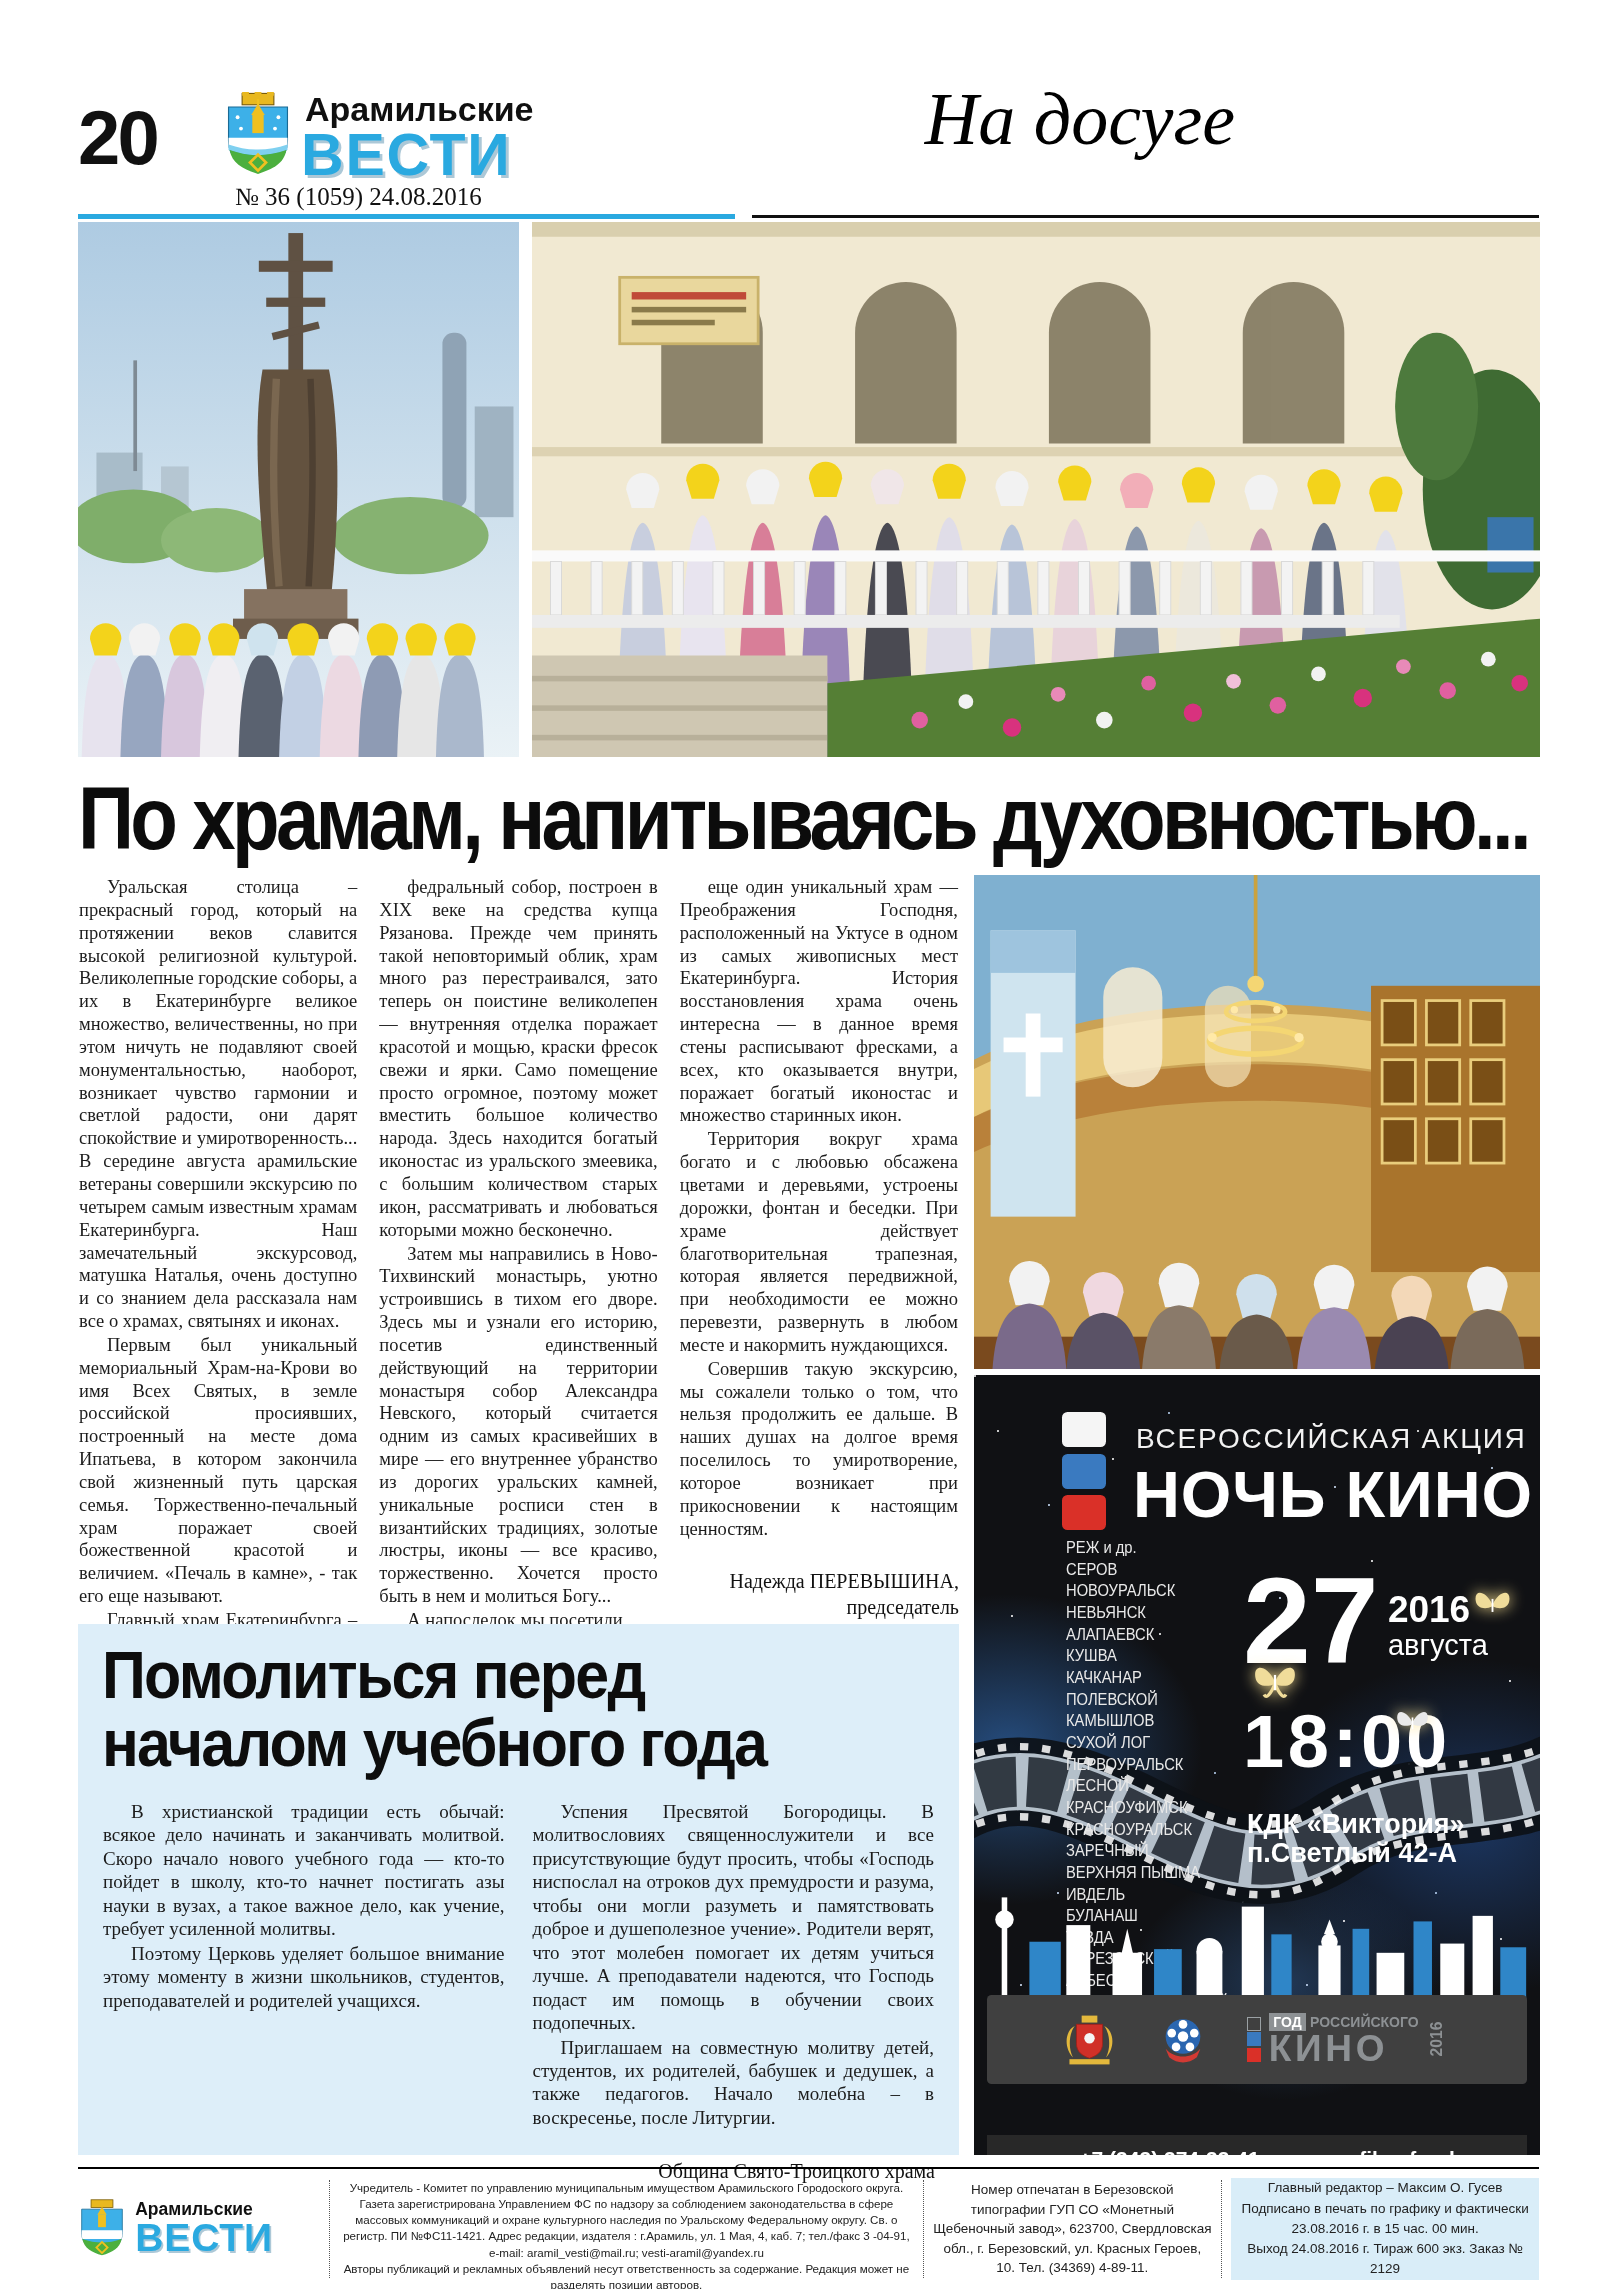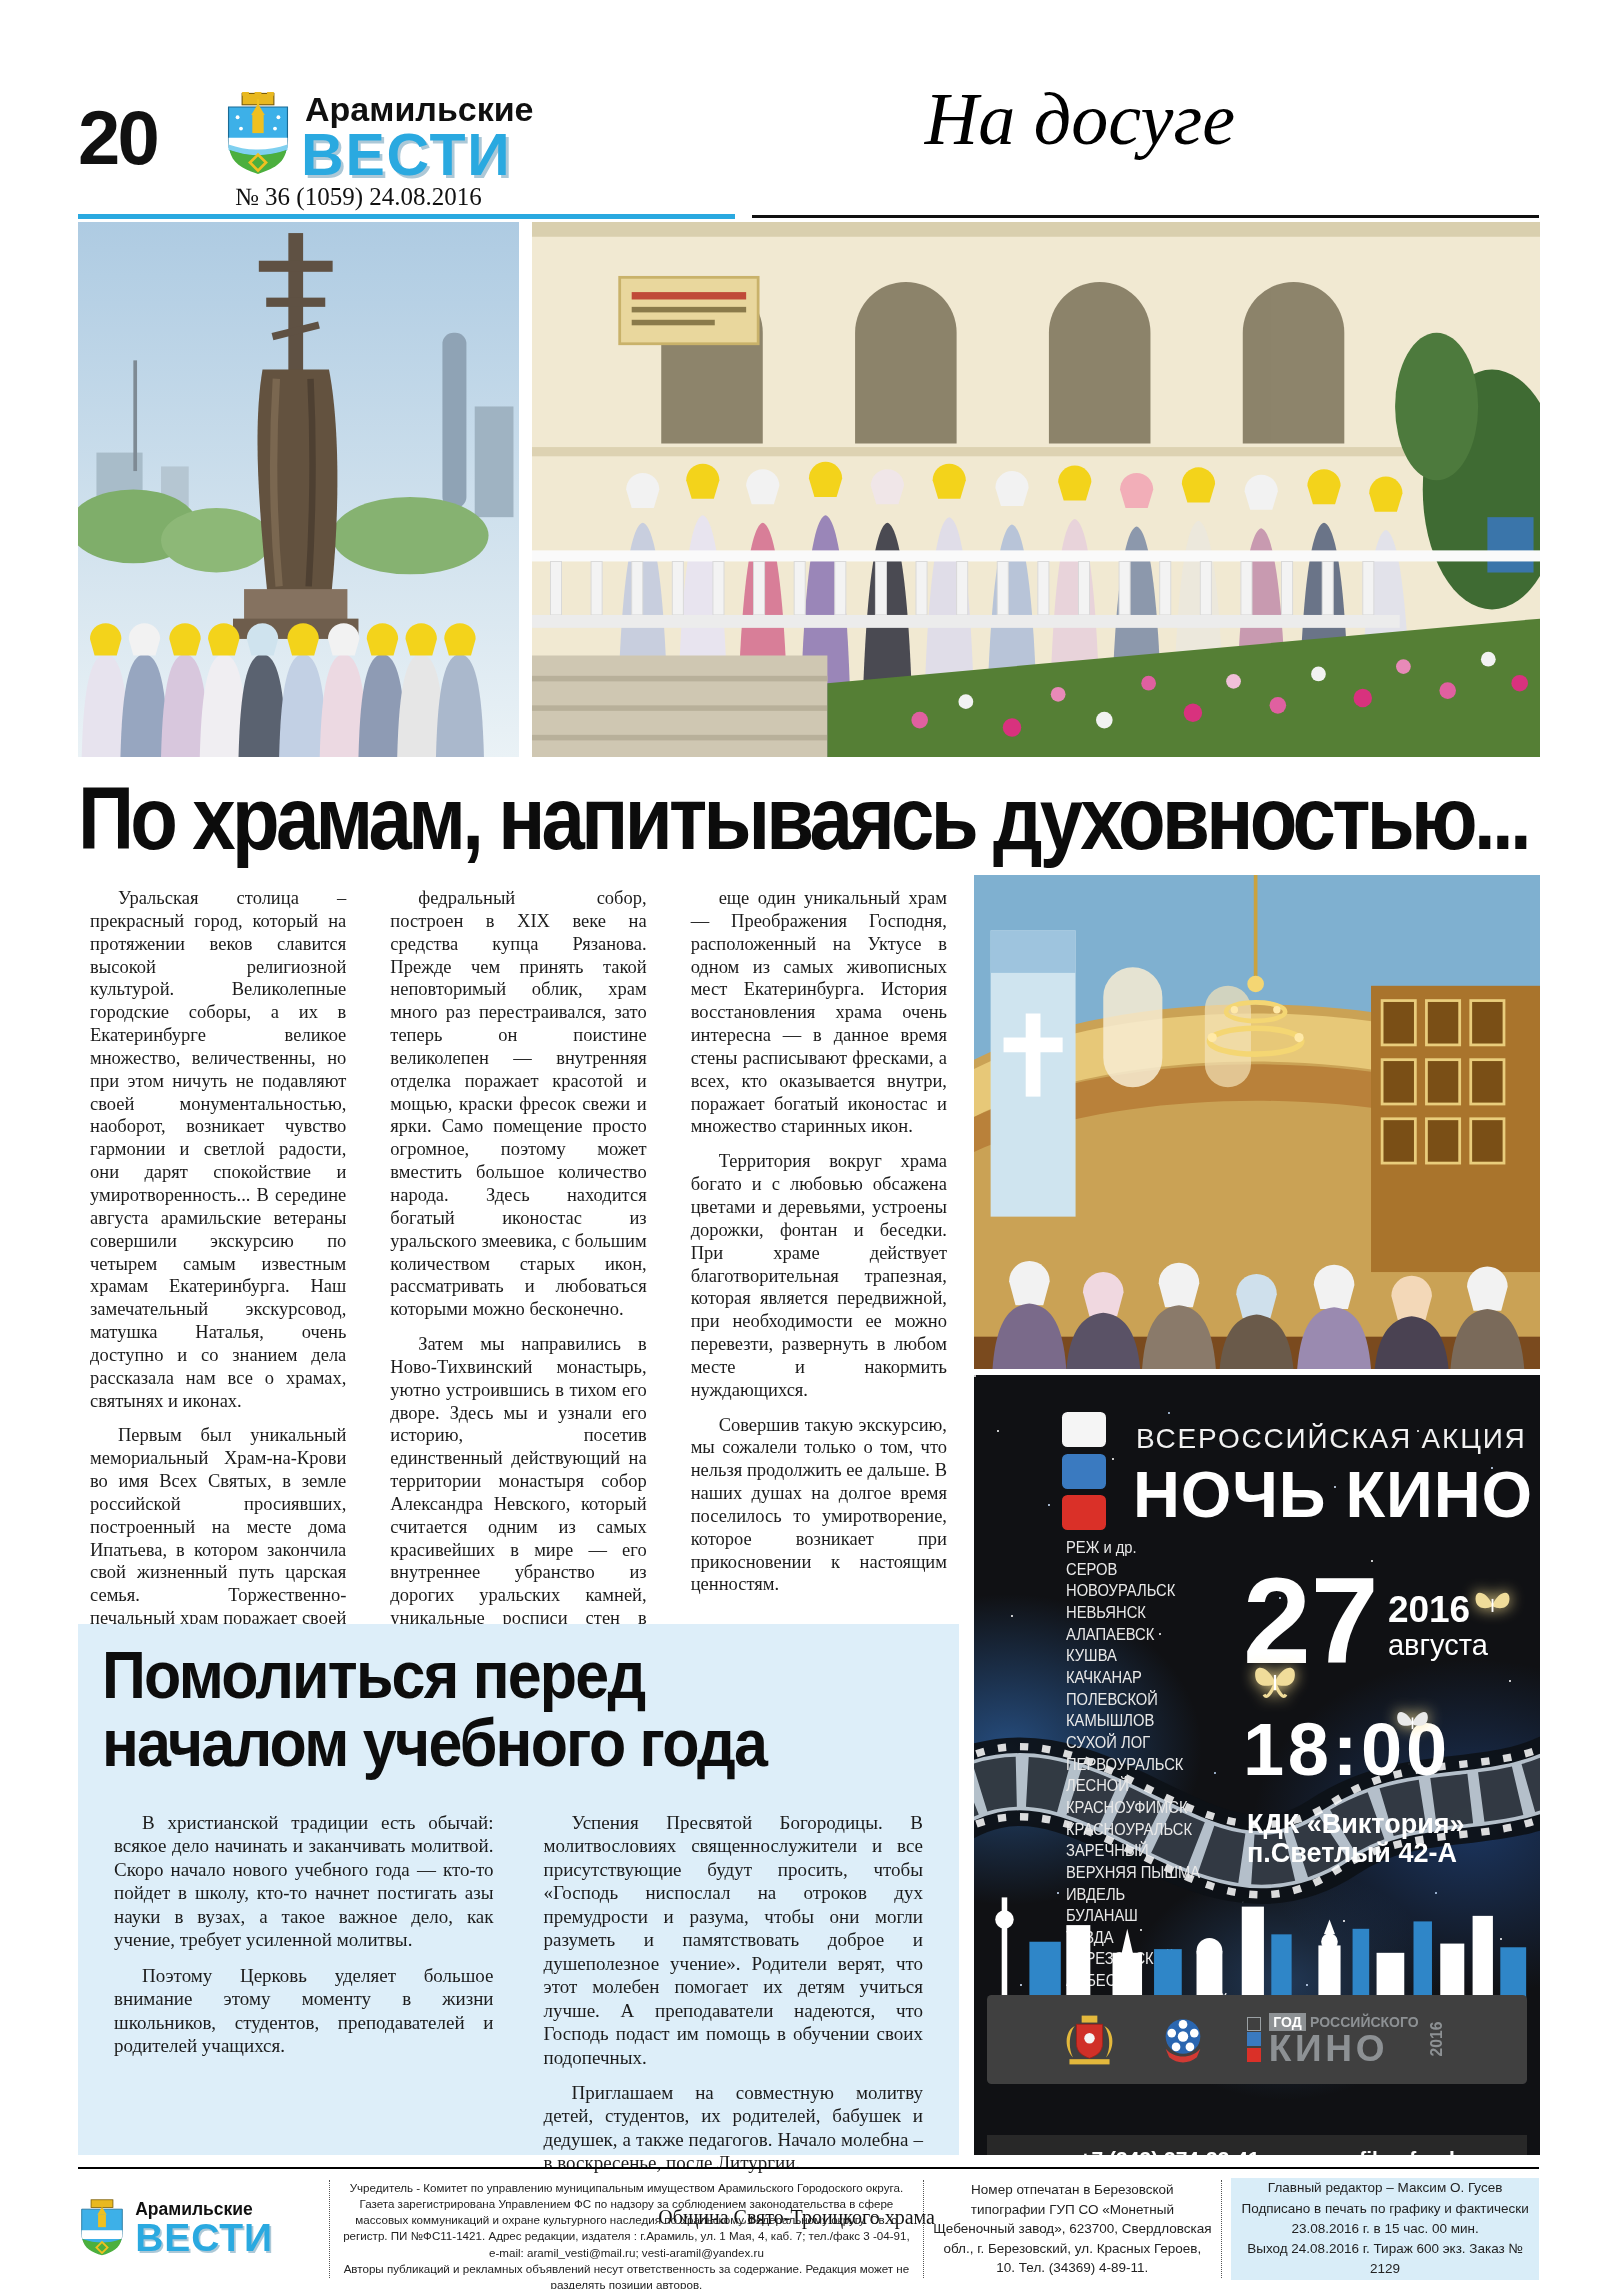--- a/index.html
+++ b/index.html
@@ -24,21 +24,21 @@
   .photo svg{display:block;width:100%;height:100%;}
 
   
   .headline{left:78px;top:773px;width:1467px;height:92px;font-weight:700;font-size:78px;line-height:1;
             letter-spacing:-3.7px;color:#0c0c0c;transform:scaleY(1.15);transform-origin:top left;white-space:nowrap;}
   .cond{font-family:"Liberation Sans",sans-serif;}
 
   
   .cols{display:flex;gap:20px;}
   .col{flex:1;min-width:0;}
-  .col p{margin:12px;text-align:justify;text-indent:28px;font-size:18.5px;line-height:1.235;color:#1c1c1c;}
+  .col p{margin:1px;text-align:justify;text-indent:28px;font-size:18.5px;line-height:1.235;color:#1c1c1c;}
   .byline{margin-top:28px;text-align:right;font-size:20px;line-height:1.3;white-space:pre-line;color:#111;}
 
   
   .blue-box{left:78px;top:1624px;width:881px;height:531px;background:#ddeef9;}
   .blue-title{position:absolute;left:24px;top:16.6px;font-weight:700;font-size:61px;line-height:1.02;letter-spacing:-1.8px;
               color:#0d0d0d;transform:scaleY(1.1);transform-origin:top left;white-space:pre-line;}
   .blue-cols{position:absolute;left:24px;right:24px;top:175px;display:flex;gap:26px;}
   .blue-cols p{font-size:19px;}
   .blue-byline{margin-top:31px;text-align:right;font-size:20px;color:#111;}
 
@@ -63,21 +63,21 @@
   .flag .w{background:#f5f5f5;}.flag .b{background:#3a7ac0;}.flag .r{background:#da3028;}
   .ad-kicker{position:absolute;left:162px;top:48px;font-size:28px;letter-spacing:1.8px;color:#f2f2f2;}
   .ad-title{position:absolute;left:159px;top:87px;font-size:65px;font-weight:800;letter-spacing:0.9px;color:#ffffff;line-height:1;}
   .ad-cities{position:absolute;left:92px;top:162px;font-size:15.7px;line-height:1.38;color:#e9e9e9;
              white-space:pre-line;transform:scaleX(.94);transform-origin:top left;}
   .ad-day-row{position:absolute;left:269px;top:192px;display:flex;align-items:flex-start;color:#fff;}
   .ad-day{font-size:122px;font-weight:800;line-height:.9;}
   .ad-ym{margin-left:9.2px;padding-top:24px;}
   .ad-year{font-size:37px;font-weight:800;line-height:1;}
   .ad-month{font-size:29px;line-height:1.2;}
-  .ad-time{position:absolute;left:269px;top:338px;font-size:74px;font-weight:800;letter-spacing:3.7px;color:#fff;line-height:1;}
+  .ad-time{position:absolute;left:269px;top:330px;font-size:74px;font-weight:800;letter-spacing:3.7px;color:#fff;line-height:1;}
   .ad-venue{position:absolute;left:273px;top:434px;font-size:27px;font-weight:700;color:#fff;}
   .ad-address{position:absolute;left:273px;top:463px;font-size:27px;font-weight:700;color:#fff;}
   .butterfly{position:absolute;filter:drop-shadow(0 0 7.4px rgba(255,230,150,.95));}
   .ribbon{position:absolute;inset:0;pointer-events:none;}
   .skyline{position:absolute;left:0;top:515px;width:566px;height:109px;}
   .logo-band{position:absolute;left:13px;top:620px;width:540px;height:89px;background:#404040;border-radius:4.6px;
              display:flex;align-items:center;justify-content:center;gap:37px;}
   .gk{display:flex;align-items:center;color:#8d9194;}
   .gk-sq span{display:block;width:12px;height:12px;margin:1.8px;border:0.9px solid #9aa0a4;}
   .gk-sq .b{background:#3a7ac0;border-color:#3a7ac0;}.gk-sq .r{background:#da3028;border-color:#da3028;}

